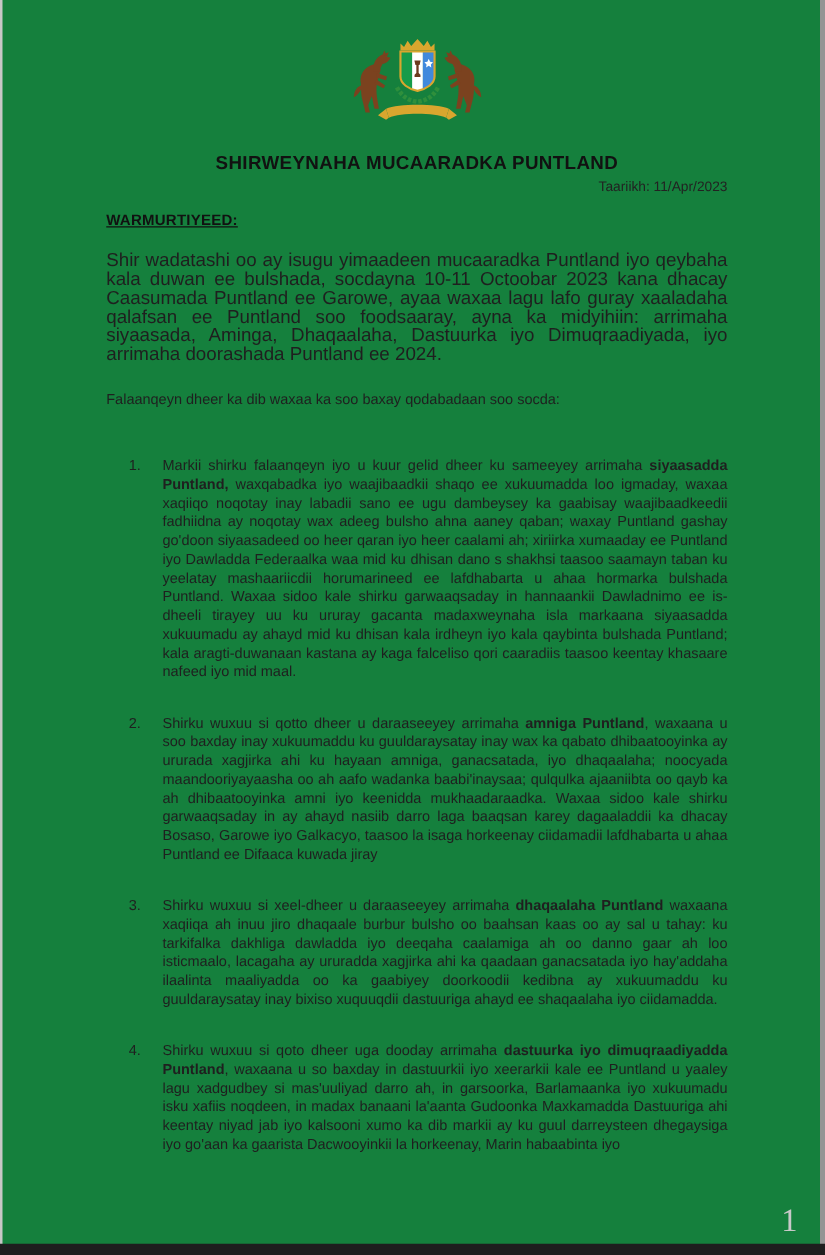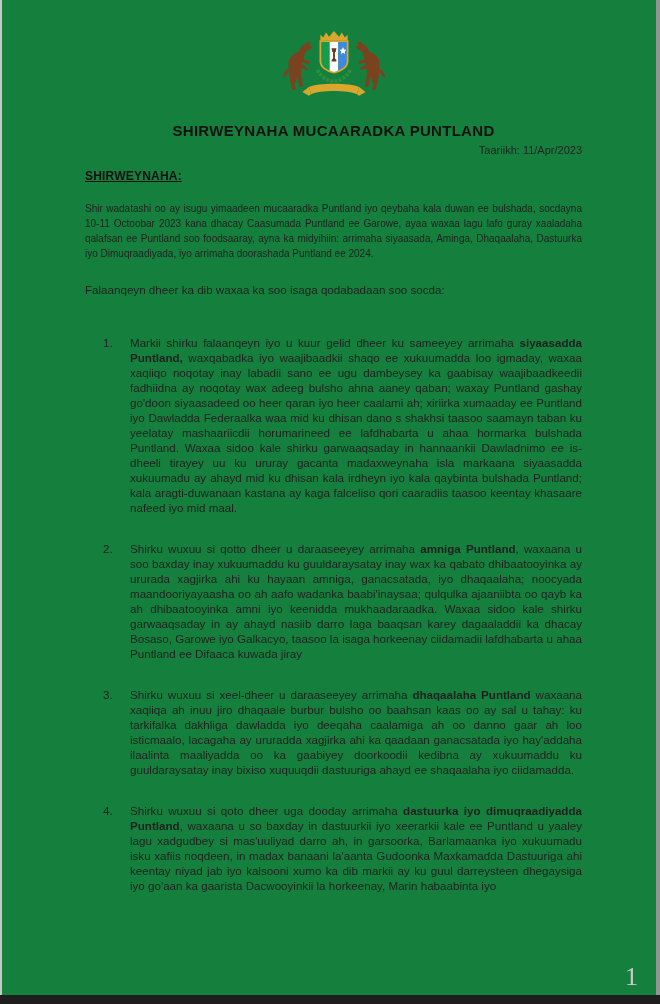--- a/index.html
+++ b/index.html
@@ -34,21 +34,21 @@
   }
   .heading {
     margin-top:13px;
     font-size:12px; font-weight:bold;
     text-decoration:underline;
     letter-spacing:0.2px;
     color:#111;
   }
   .intro {
     margin-top:18px;
-    font-size:10px; line-height:15px;
+    font-size:15px; line-height:15px;
     text-align:justify;
   }
   .lead-in {
     margin-top:21px;
     font-size:11.6px; line-height:15px;
   }
   ol.points {
     list-style:none;
     margin:38px 0 0 0;
     padding:0 0 0 18px;
@@ -126,25 +126,25 @@
           <path d="M33,33 L43,40 L41,43 L31,38 Z"></path>
           <path d="M16,40 C11,42 8,47 8,53 C12,51 15,47 16,44 Z"></path>
         </g>
       </svg>
     </div>
 
     <h1 class="doc-title">SHIRWEYNAHA MUCAARADKA PUNTLAND</h1>
 
     <div class="date-line">Taariikh: 11/Apr/2023</div>
 
-    <div class="heading">SHIRWEYNAHA:</div>
+    <div class="heading">WARMURTIYEED:</div>
 
     <p class="intro">Shir wadatashi oo ay isugu yimaadeen mucaaradka Puntland iyo qeybaha kala duwan ee bulshada, socdayna 10-11 Octoobar 2023 kana dhacay Caasumada Puntland ee Garowe, ayaa waxaa lagu lafo guray xaaladaha qalafsan ee Puntland soo foodsaaray, ayna ka midyihiin: arrimaha siyaasada, Aminga, Dhaqaalaha, Dastuurka iyo Dimuqraadiyada, iyo arrimaha doorashada Puntland ee 2024.</p>
 
-    <p class="lead-in">Falaanqeyn dheer ka dib waxaa ka soo isaga qodabadaan soo socda:</p>
+    <p class="lead-in">Falaanqeyn dheer ka dib waxaa ka soo baxay qodabadaan soo socda:</p>
 
     <ol class="points">
         <li>
           <span class="num">1.</span>
           <span class="ptext"><span>Markii shirku falaanqeyn iyo u kuur gelid dheer ku sameeyey arrimaha </span><b>siyaasadda Puntland,</b><span> waxqabadka iyo waajibaadkii shaqo ee xukuumadda loo igmaday, waxaa xaqiiqo noqotay inay labadii sano ee ugu dambeysey ka gaabisay waajibaadkeedii fadhiidna ay noqotay wax adeeg bulsho ahna aaney qaban; waxay Puntland gashay go'doon siyaasadeed oo heer qaran iyo heer caalami ah; xiriirka xumaaday ee Puntland iyo Dawladda Federaalka waa mid ku dhisan dano s shakhsi taasoo saamayn taban ku yeelatay mashaariicdii horumarineed ee lafdhabarta u ahaa hormarka bulshada Puntland. Waxaa sidoo kale shirku garwaaqsaday in hannaankii Dawladnimo ee is-dheeli tirayey uu ku ururay gacanta madaxweynaha isla markaana siyaasadda xukuumadu ay ahayd mid ku dhisan kala irdheyn iyo kala qaybinta bulshada Puntland; kala aragti-duwanaan kastana ay kaga falceliso qori caaradiis taasoo keentay khasaare nafeed iyo mid maal.</span></span>
         </li>
         <li>
           <span class="num">2.</span>
           <span class="ptext"><span>Shirku wuxuu si qotto dheer u daraaseeyey arrimaha </span><b>amniga Puntland</b><span>, waxaana u soo baxday inay xukuumaddu ku guuldaraysatay inay wax ka qabato dhibaatooyinka ay ururada xagjirka ahi ku hayaan amniga, ganacsatada, iyo dhaqaalaha; noocyada maandooriyayaasha oo ah aafo wadanka baabi'inaysaa; qulqulka ajaaniibta oo qayb ka ah dhibaatooyinka amni iyo keenidda mukhaadaraadka. Waxaa sidoo kale shirku garwaaqsaday in ay ahayd nasiib darro laga baaqsan karey dagaaladdii ka dhacay Bosaso, Garowe iyo Galkacyo, taasoo la isaga horkeenay ciidamadii lafdhabarta u ahaa Puntland ee Difaaca kuwada jiray</span></span>
         </li>

